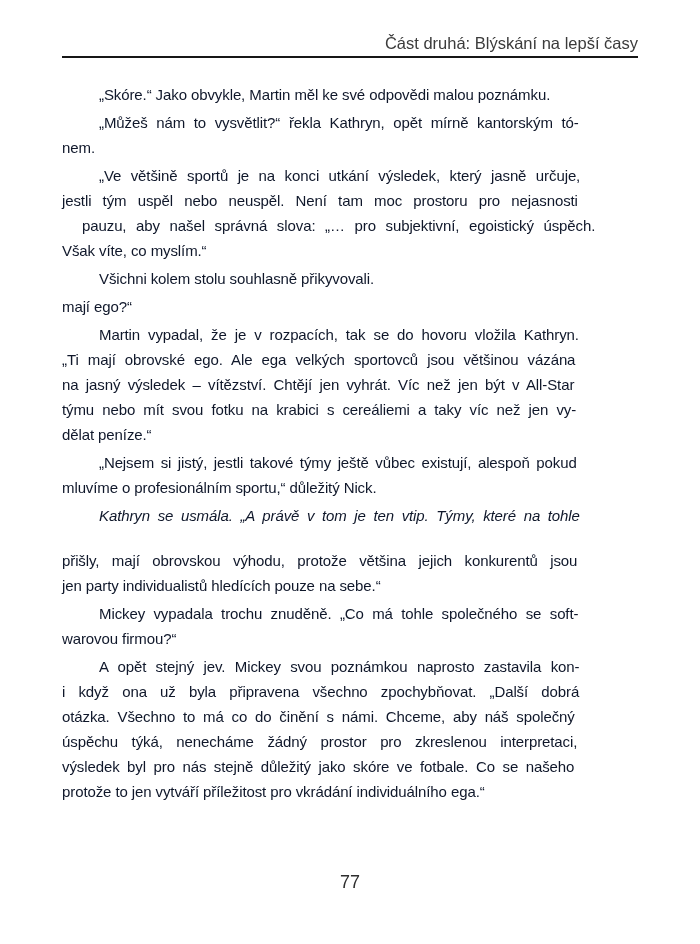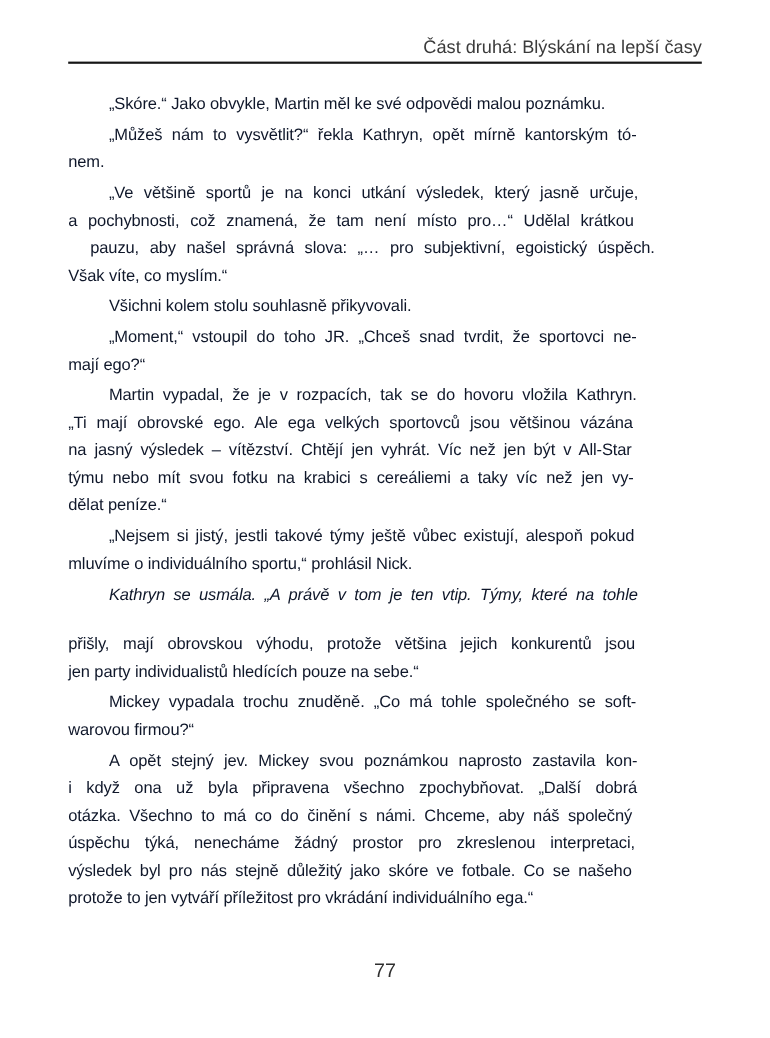--- a/index.html
+++ b/index.html
@@ -62,41 +62,40 @@
 <div class="body-text">
     <div class="paragraph">
       <div class="line indent">„Skóre.“ Jako obvykle, Martin měl ke své odpovědi malou poznámku.</div>
     </div>
     <div class="paragraph">
       <div class="line indent fill" style="word-spacing: 4.56597px;">„Můžeš nám to vysvětlit?“ řekla Kathryn, opět mírně kantorským tó-</div>
       <div class="line">nem.</div>
     </div>
     <div class="paragraph">
       <div class="line indent fill" style="word-spacing: 5.43281px;">„Ve většině sportů je na konci utkání výsledek, který jasně určuje,</div>
-      <div class="line fill" style="word-spacing: 5.72344px;">a pochybnosti, což znamená, že tam není místo pro…“ Udělal krátkou</div>
+      <div class="line fill" style="word-spacing: 7.14844px;">jestli tým uspěl nebo neuspěl. Není tam moc prostoru pro nejasnosti</div>
       <div class="line fill" style="word-spacing: 5.56076px; margin-left: 20px;">pauzu, aby našel správná slova: „… pro subjektivní, egoistický úspěch.</div>
       <div class="line">Však víte, co myslím.“</div>
     </div>
     <div class="paragraph">
       <div class="line indent">Všichni kolem stolu souhlasně přikyvovali.</div>
     </div>
     <div class="paragraph">
-      <div class="line indent fill" style="word-spacing: 4.30469px;">„Moment,“ vstoupil do toho JR. „Chceš snad tvrdit, že sportovci ne-</div>
       <div class="line">mají ego?“</div>
     </div>
     <div class="paragraph">
       <div class="line indent fill" style="word-spacing: 3.91903px;">Martin vypadal, že je v rozpacích, tak se do hovoru vložila Kathryn.</div>
       <div class="line fill" style="word-spacing: 5.05781px;">„Ti mají obrovské ego. Ale ega velkých sportovců jsou většinou vázána</div>
       <div class="line fill" style="word-spacing: 3.24519px;">na jasný výsledek – vítězství. Chtějí jen vyhrát. Víc než jen být v All-Star</div>
       <div class="line fill" style="word-spacing: 4.05915px;">týmu nebo mít svou fotku na krabici s cereáliemi a taky víc než jen vy-</div>
       <div class="line">dělat peníze.“</div>
     </div>
     <div class="paragraph">
       <div class="line indent fill" style="word-spacing: 2.46406px;">„Nejsem si jistý, jestli takové týmy ještě vůbec existují, alespoň pokud</div>
-      <div class="line">mluvíme o individuálního sportu,“ prohlásil Nick.</div>
+      <div class="line">mluvíme o profesionálním sportu,“ důležitý Nick.</div>
     </div>
     <div class="paragraph">
       <div class="line indent fill" style="word-spacing: 3.57572px; font-style: italic;">Kathryn se usmála. „A právě v tom je ten vtip. Týmy, které na tohle</div>
       <div class="line fill" style="word-spacing: 8.41016px; margin-top: 20px;">přišly, mají obrovskou výhodu, protože většina jejich konkurentů jsou</div>
       <div class="line">jen party individualistů hledících pouze na sebe.“</div>
     </div>
     <div class="paragraph">
       <div class="line indent fill" style="word-spacing: 4.32118px;">Mickey vypadala trochu znuděně. „Co má tohle společného se soft-</div>
       <div class="line">warovou firmou?“</div>
     </div>

